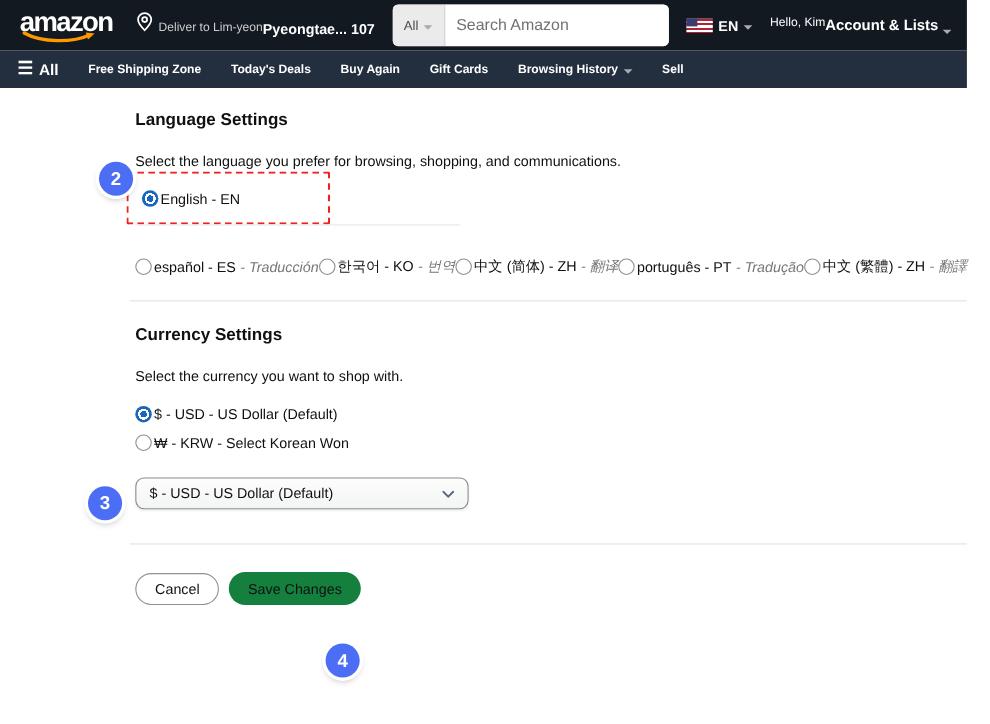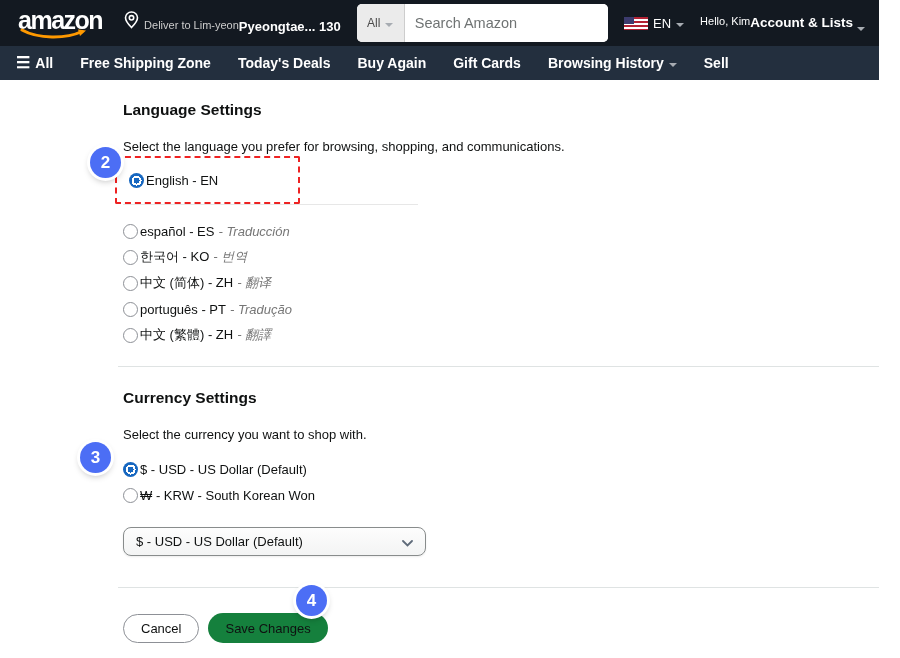--- a/index.html
+++ b/index.html
@@ -25,53 +25,53 @@
     border-right:1px solid #cdcdcd; cursor:pointer; }
   .search-input { flex:1; border:none; outline:none; padding:0 10px; font-size:14.5px;
     color:#111; }
   .search-input::placeholder { color:#6f7373; }
   .search-btn { width:44px; border:none; background:#febd69; display:flex;
     align-items:center; justify-content:center; cursor:pointer; }
   .flag-en { display:flex; align-items:center; gap:5px; cursor:pointer; }
   .flag { position:relative; width:24px; height:13px;
     background:repeating-linear-gradient(180deg,#b22234 0 2px,#fff 2px 4px); }
   .flag .canton { position:absolute; left:0; top:0; width:10px; height:7px; background:#3c3b6e; }
-  .lang-code { color:#fff; font-size:13px; font-weight:normal; }
+  .lang-code { color:#fff; font-size:13px; font-weight:bold; }
   .caret { width:0; height:0; border-left:4px solid transparent; border-right:4px solid transparent;
     border-top:4.5px solid #a7acb2; margin-top:3px; }
   .account { line-height:1.25; cursor:pointer; display:flex; align-items:flex-end; gap:4px; }
   .greeting { font-size:11px; color:#fff; }
   .account-label { font-size:13.5px; font-weight:bold; color:#fff; }
 
   
   .nav { height:34px; background:#232f3e; display:flex; align-items:center;
     padding:0 16px; gap:27px; }
   .nav-all { display:flex; align-items:center; gap:5px; color:#fff;
     font-size:14px; font-weight:bold; cursor:pointer; }
   .hamburger { font-size:16px; line-height:1; }
-  .nav-item { color:#fff; font-size:14px; font-weight:bold; cursor:pointer;
+  .nav-item { color:#fff; font-size:11px; font-weight:bold; cursor:pointer;
     display:flex; align-items:center; gap:5px; }
 
   
   .content { position:relative; height:578px; background:#fff; padding:21px 0 0 123px; }
   .section-title { font-size:15.5px; font-weight:bold; color:#0f1111; }
   .section-desc { margin-top:20px; font-size:13px; color:#0f1111; }
 
   .radio-row { display:flex; align-items:center; gap:2px; height:26px; cursor:pointer; }
   .radio { width:15px; height:15px; border-radius:50%; border:1px solid #8d9096;
     background:#fff; flex:0 0 auto; }
   .radio.checked { border:none;
     background:radial-gradient(circle, #1767c0 0 3px, #fff 3px 5px, #1767c0 5px 8px); }
   .radio-label { font-size:13px; color:#0f1111; }
   .suffix { font-size:13px; font-style:italic; color:#767676; margin-left:2px; }
 
   .dash-box { margin:2px 0 0 -8px; width:185px; border:2px dashed #ee2222;
     border-radius:2px; padding:9px 12px; }
   .sub-divider { width:295px; height:1px; background:#e7e7e7; }
-  .options { margin-top:13px; display:flex; flex-direction:column; }
+  .options { margin-top:24px; display:flex; flex-direction:row; }
   .divider { height:1px; background:#dfe3e3; margin-top:18px; margin-left:-5px; }
 
   .currency-title { margin-top:22px; }
   .radio-group { margin-top:14px; display:flex; flex-direction:column; }
 
   .select-box { margin-top:19px; width:303px; height:29px; border:1px solid #888c8c;
     border-radius:8px; background:linear-gradient(#fdfdfd,#f3f4f4); display:flex;
     align-items:center; justify-content:space-between; padding:0 12px; cursor:pointer;
     box-shadow:0 1px 2px rgba(15,17,17,.08); }
   .select-value { font-size:13px; color:#0f1111; }
@@ -110,21 +110,21 @@
 
     <div class="deliver">
       <span class="pin">
         <svg width="15" height="18" viewBox="0 0 15 18">
           <path d="M7.5 1 C4 1 1.5 3.6 1.5 6.8 C1.5 10.5 7.5 16.5 7.5 16.5 C7.5 16.5 13.5 10.5 13.5 6.8 C13.5 3.6 11 1 7.5 1 Z" fill="none" stroke="#fff" stroke-width="1.6"></path>
           <circle cx="7.5" cy="6.8" r="2.2" fill="none" stroke="#fff" stroke-width="1.6"></circle>
         </svg>
       </span>
       <span class="deliver-txt">
         <span class="deliver-label">Deliver to Lim-yeon</span>
-        <span class="deliver-loc">Pyeongtae... 130</span>
+        <span class="deliver-loc">Pyeongtae... 107</span>
       </span>
     </div>
 
     <div class="searchbar">
       <div class="search-cat">
         <span>All</span>
         <span class="caret"></span>
       </div>
       <input class="search-input" type="text" placeholder="Search Amazon" style="">
       <button class="search-btn">
@@ -216,21 +216,21 @@
     <div class="section-title currency-title">Currency Settings</div>
     <div class="section-desc">Select the currency you want to shop with.</div>
 
     <div class="radio-group">
       <div class="radio-row">
         <span class="radio checked"></span>
         <span class="radio-label">$ - USD - US Dollar (Default)</span>
       </div>
       <div class="radio-row">
         <span class="radio"></span>
-        <span class="radio-label">₩ - KRW - South Korean Won</span>
+        <span class="radio-label">₩ - KRW - Select Korean Won</span>
       </div>
     </div>
 
     <div class="select-box">
       <span class="select-value">$ - USD - US Dollar (Default)</span>
       <span>
         <svg width="11" height="7" viewBox="0 0 11 7">
           <polyline points="1,1 5.5,5.5 10,1" fill="none" stroke="#5f6b7a" stroke-width="1.8" stroke-linecap="round"></polyline>
         </svg>
       </span>

